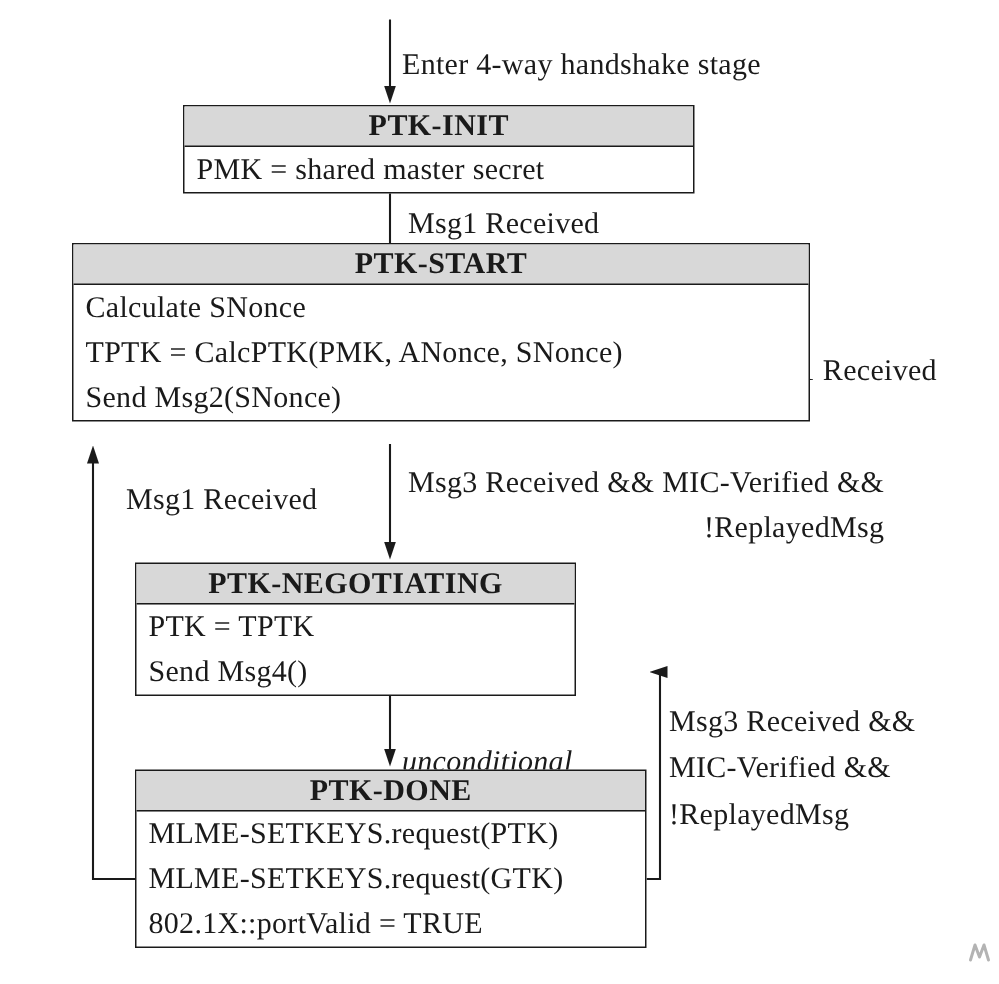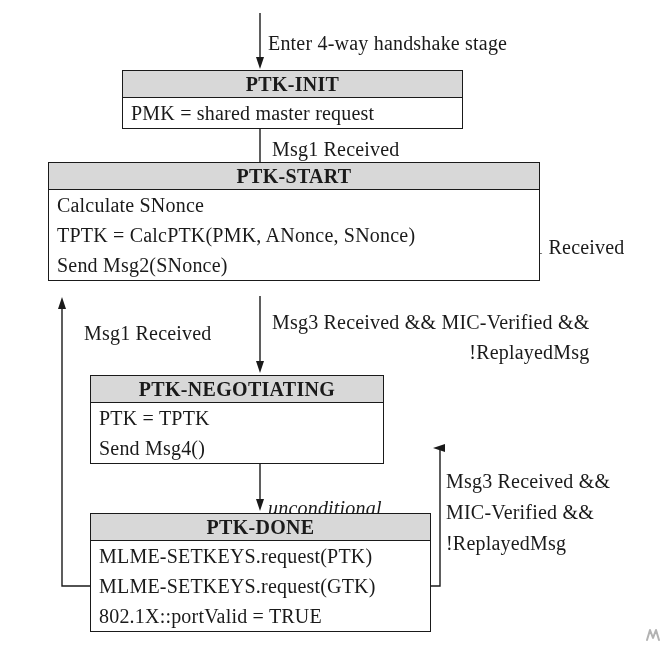--- a/index.html
+++ b/index.html
@@ -99,21 +99,21 @@
 
   <div class="edge-label multiline-3" style="left:446px; top:466px;">
     <div>Msg3 Received &amp;&amp;</div>
     <div>MIC-Verified &amp;&amp;</div>
     <div>!ReplayedMsg</div>
   </div>
 
   <div class="state-box" style="left:90px; top:70px; width:341px;margin-left:32px;">
     <div class="state-header">PTK-INIT</div>
     <div class="state-body">
-      <div class="state-line">PMK = shared master request</div>
+      <div class="state-line">PMK = shared master secret</div>
     </div>
   </div>
 
   <div class="state-box" style="left:48px; top:162px; width:492px;">
     <div class="state-header">PTK-START</div>
     <div class="state-body">
       <div class="state-line">Calculate SNonce</div>
       <div class="state-line">TPTK = CalcPTK(PMK, ANonce, SNonce)</div>
       <div class="state-line">Send Msg2(SNonce)</div>
     </div>

